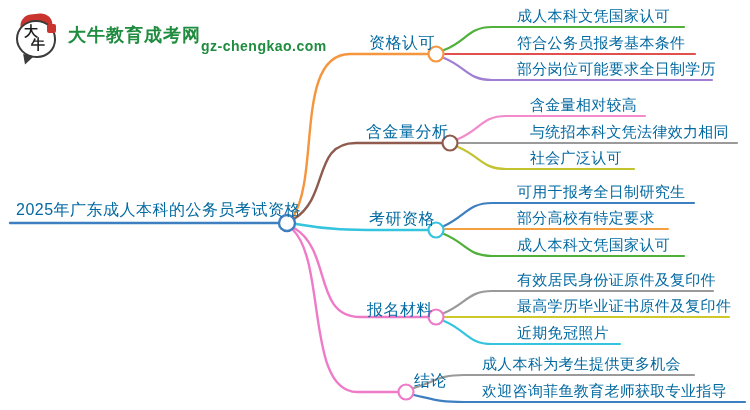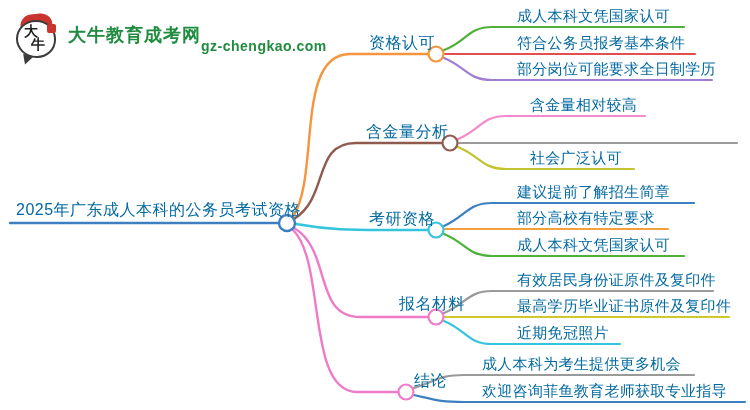--- a/index.html
+++ b/index.html
@@ -81,31 +81,32 @@
       <div class="logo-title">大牛教育成考网</div>
       <div class="logo-domain">gz-chengkao.com</div>
     </div>
   </div>
 
   <div class="lbl root-lbl" style="left:16px;top:200px;">2025年广东成人本科的公务员考试资格</div>
 
   <div class="lbl branch-lbl" style="left:369px;top:33px;">资格认可</div>
   <div class="lbl branch-lbl" style="left:366px;top:122px;">含金量分析</div>
   <div class="lbl branch-lbl" style="left:369px;top:209px;">考研资格</div>
-  <div class="lbl branch-lbl" style="left:367px;top:294px;margin-left:32px;">报名材料</div>
+  <div class="lbl branch-lbl" style="left:367px;top:300px;">报名材料</div>
   <div class="lbl branch-lbl" style="left:366px;top:371px;margin-left:48px;">结论</div>
 
   <div class="lbl leaf-lbl" style="left:517px;top:7px;">成人本科文凭国家认可</div>
   <div class="lbl leaf-lbl" style="left:517px;top:34px;">符合公务员报考基本条件</div>
   <div class="lbl leaf-lbl" style="left:517px;top:60px;">部分岗位可能要求全日制学历</div>
 
   <div class="lbl leaf-lbl" style="left:530px;top:96px;">含金量相对较高</div>
+  <div class="lbl leaf-lbl" style="left:530px;top:123px;">与统招本科文凭法律效力相同</div>
   <div class="lbl leaf-lbl" style="left:530px;top:149px;">社会广泛认可</div>
 
-  <div class="lbl leaf-lbl" style="left:517px;top:183px;">建议提前了解招生简章</div>
+  <div class="lbl leaf-lbl" style="left:517px;top:183px;">可用于报考全日制研究生</div>
   <div class="lbl leaf-lbl" style="left:517px;top:209px;">部分高校有特定要求</div>
   <div class="lbl leaf-lbl" style="left:517px;top:236px;">成人本科文凭国家认可</div>
 
   <div class="lbl leaf-lbl" style="left:517px;top:271px;">有效居民身份证原件及复印件</div>
   <div class="lbl leaf-lbl" style="left:517px;top:297px;">最高学历毕业证书原件及复印件</div>
   <div class="lbl leaf-lbl" style="left:517px;top:324px;">近期免冠照片</div>
 
   <div class="lbl leaf-lbl" style="left:482px;top:355px;text-align:center;">成人本科为考生提供更多机会</div>
   <div class="lbl leaf-lbl" style="left:482px;top:382px;">欢迎咨询菲鱼教育老师获取专业指导</div>
 

